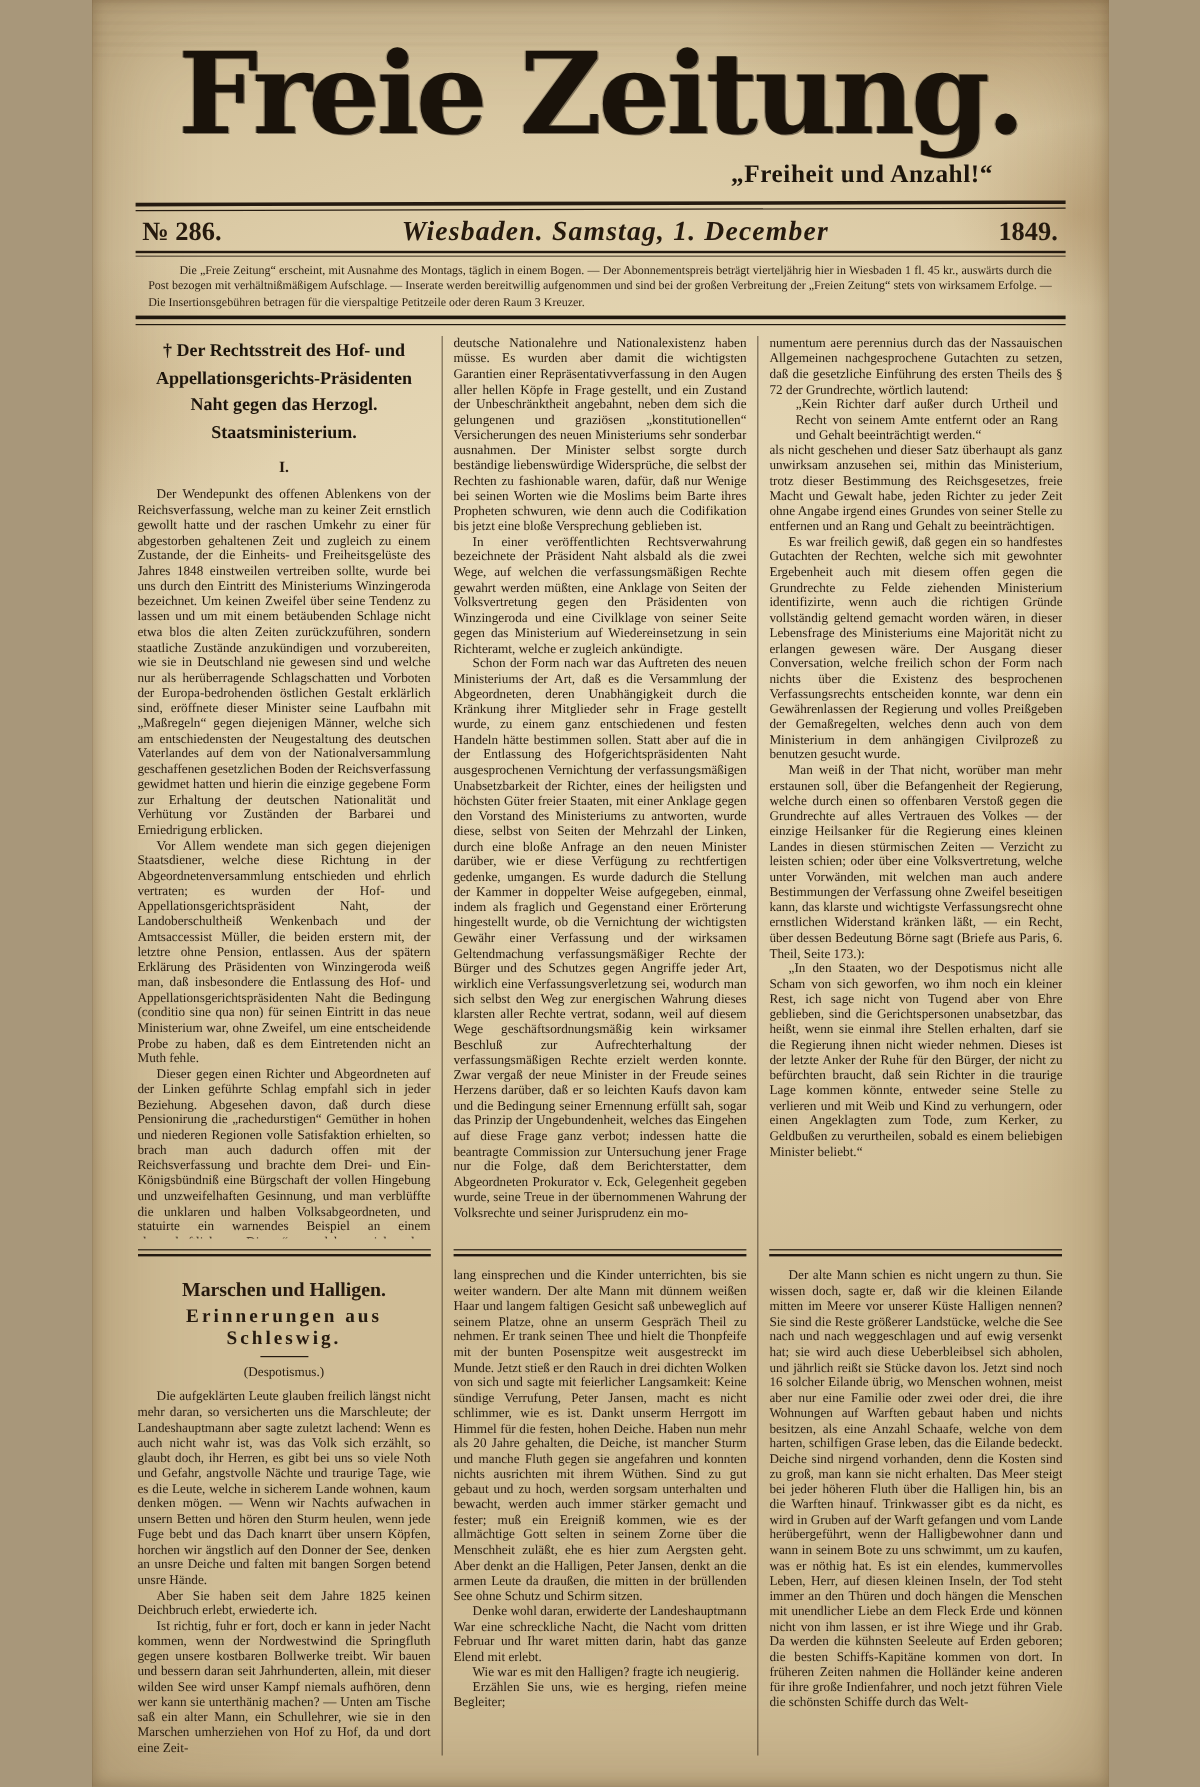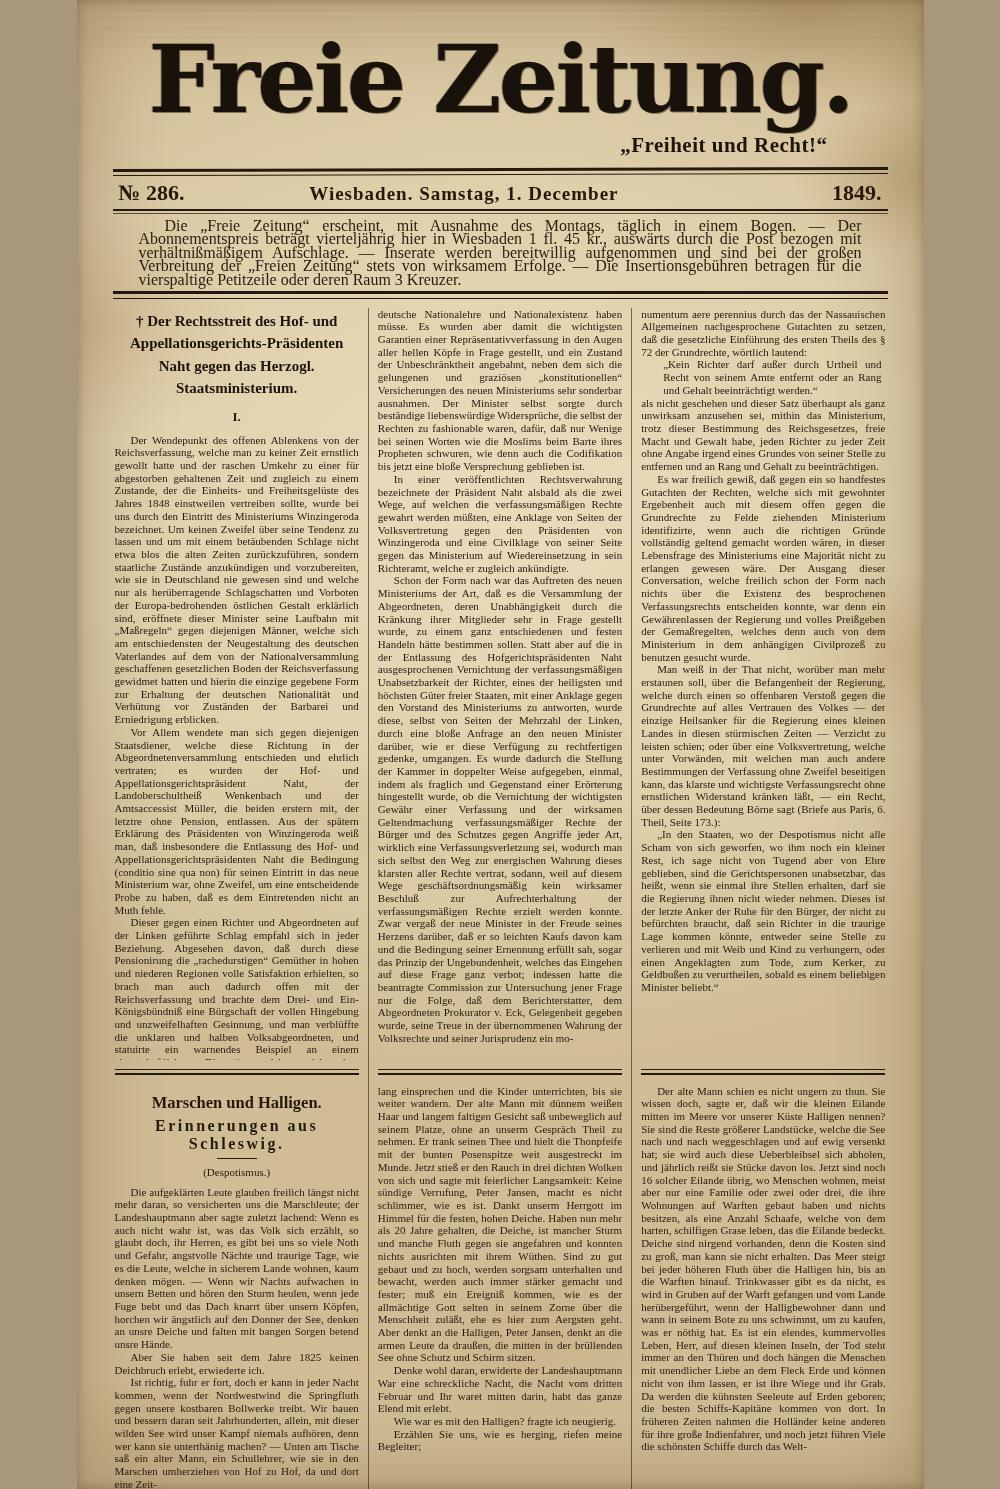--- a/index.html
+++ b/index.html
@@ -44,29 +44,29 @@
   .rule-pair {
     height:3px; margin:10px 36px 0;
     border-top:3px solid #241a10; border-bottom:1px solid #241a10;
     transform:rotate(-.15deg);
   }
   .date-row {
     display:flex; align-items:baseline;
     padding:5px 42px 3px; font-weight:bold;
   }
   .issue-no { flex:1; text-align:left; font-size:22px; }
-  .dateline { flex:2; text-align:left; font-size:19px; letter-spacing:1px; }
+  .dateline { flex:2; text-align:right; font-size:23px; letter-spacing:1px;font-style:italic; }
   .year { flex:1; text-align:right; font-size:22px; }
   .rule-thin {
     height:2px; margin:0 36px;
     border-top:2px solid #241a10; border-bottom:1px solid rgba(36,26,16,.7);
   }
   .imprint {
-    margin:5px 62px 4px; text-indent:26px;
-    font-size:16px; line-height:13.6px; text-align:justify;
+    margin:5px 47px 4px; text-indent:26px;
+    font-size:10px; line-height:13.6px; text-align:justify;
     color:#2a1d10;
   }
   .rule-heavy {
     height:4px; margin:0 36px;
     border-top:3px solid #20180e; border-bottom:1px solid #20180e;
   }
   .body-cols { display:flex; padding:9px 38px 0; }
   .col { flex:1; padding:0 9px; min-width:0; }
   .col:first-child { padding-left:0; }
   .col:last-child { padding-right:0; }
@@ -94,21 +94,21 @@
   .a2-cont { font-size:11px; text-align:center; margin:0 0 8px; }
 </style>
 </head>
 <body>
 
 <div class="page">
   <div class="bleed"></div>
 
   <div class="masthead">
     <div class="masthead-title">Freie Zeitung.</div>
-    <div class="masthead-motto">„Freiheit und Recht!“</div>
+    <div class="masthead-motto">„Freiheit und Anzahl!“</div>
   </div>
 
   <div class="rule-pair"></div>
 
   <div class="date-row">
     <div class="issue-no">№ 286.</div>
     <div class="dateline">Wiesbaden. Samstag, 1. December</div>
     <div class="year">1849.</div>
   </div>
 

